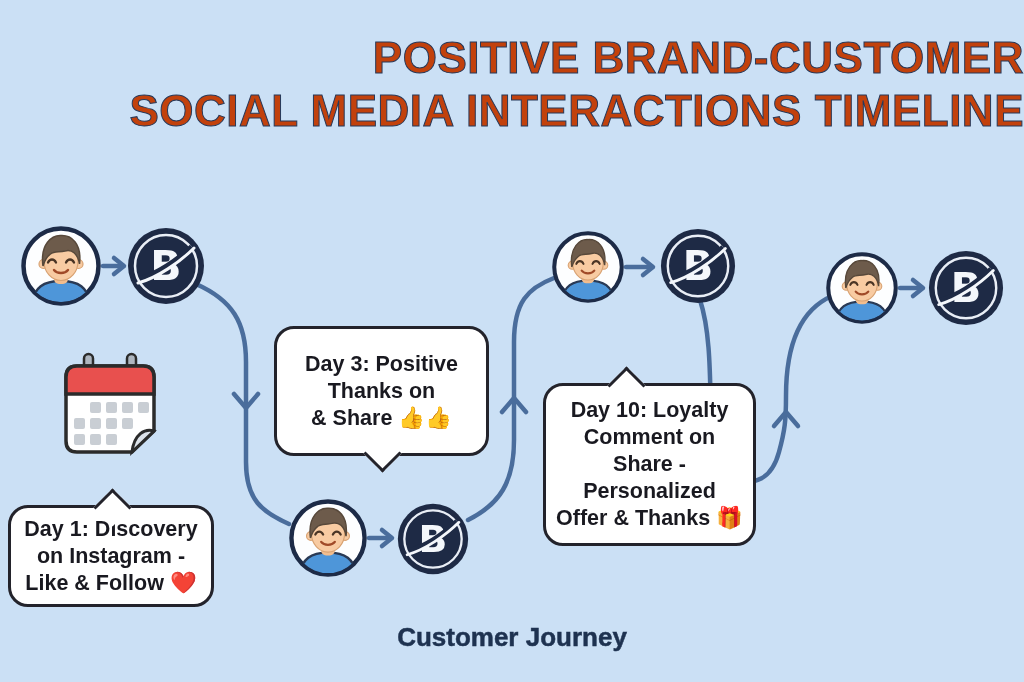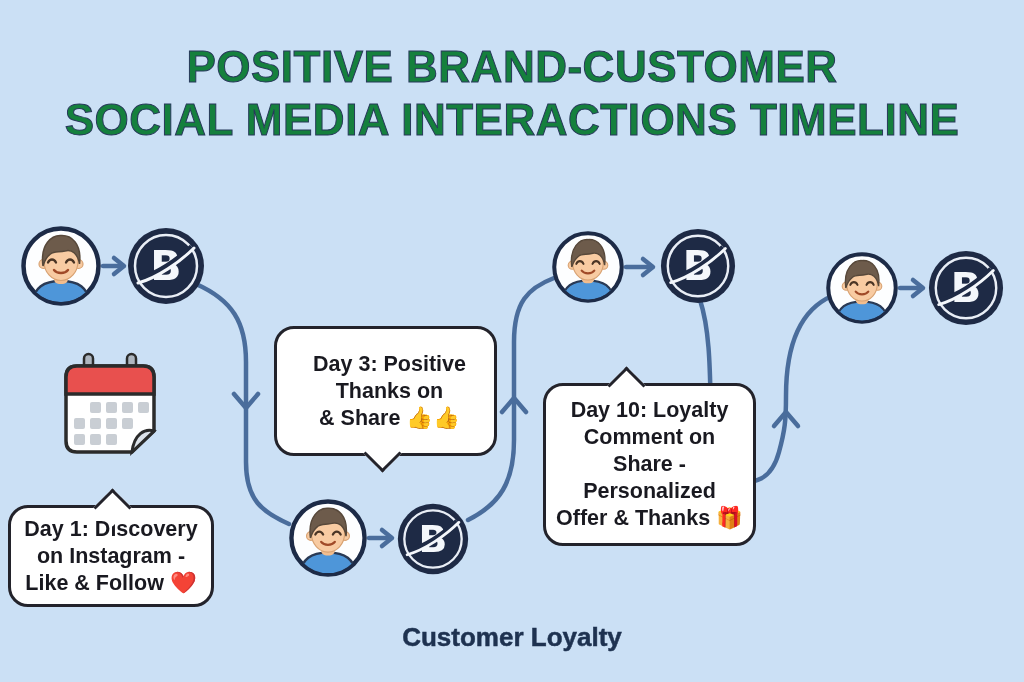--- a/index.html
+++ b/index.html
@@ -3,22 +3,22 @@
 <meta charset="utf-8">
 <style>
   html,body { margin:0; padding:0; }
   .stage {
     position:relative; width:1024px; height:682px; overflow:hidden;
     background:#cbe0f5;
     font-family:"Liberation Sans","DejaVu Sans",sans-serif;
   }
   
   .title {
-    position:absolute; top:40px; left:0; width:100%;
-    text-align:center; color:#15803d; font-weight:bold;
+    position:absolute; top:31px; left:0; width:100%;
+    text-align:right; color:#c2410c; font-weight:bold;
     font-size:44px; line-height:53px; letter-spacing:.5px;
     -webkit-text-stroke:1px #27395a;
   }
   
   .wires { position:absolute; inset:0; z-index:1; }
   .wires path, .wires polyline, .wires line {
     fill:none; stroke:#4a6d9c; stroke-width:4.5; stroke-linecap:round; stroke-linejoin:round;
   }
   
   .node { position:absolute; z-index:2; }
@@ -232,36 +232,36 @@
 
   <div class="bubble" style="left:8px; top:505px; width:200px; height:96px;">
     <div class="tail up" style="left:88px;"></div>
     <div>
       <span class="bline">Day 1: Discovery</span>
       <span class="bline">on Instagram -</span>
       <span class="bline"><span>Like &amp; Follow</span><span class="emoji heart">❤️</span></span>
     </div>
   </div>
 
-  <div class="bubble" style="left:274px; top:326px; width:209px; height:124px;padding-left:8px;">
+  <div class="bubble" style="left:274px; top:326px; width:209px; height:124px;">
     <div class="tail down" style="left:92px;"></div>
     <div>
       <span class="bline">Day 3: Positive</span>
       <span class="bline">Thanks on</span>
       <span class="bline"><span>&amp; Share</span><span class="emoji thumbs">👍👍</span></span>
     </div>
   </div>
 
   <div class="bubble" style="left:543px; top:383px; width:207px; height:157px;">
     <div class="tail up" style="left:67px;"></div>
     <div>
       <span class="bline">Day 10: Loyalty</span>
       <span class="bline">Comment on</span>
       <span class="bline">Share -</span>
       <span class="bline">Personalized</span>
       <span class="bline"><span>Offer &amp; Thanks</span><span class="emoji gift">🎁</span></span>
     </div>
   </div>
 
 
-  <div class="footer">Customer Loyalty</div>
+  <div class="footer">Customer Journey</div>
 
 </div>
 
 </body></html>

